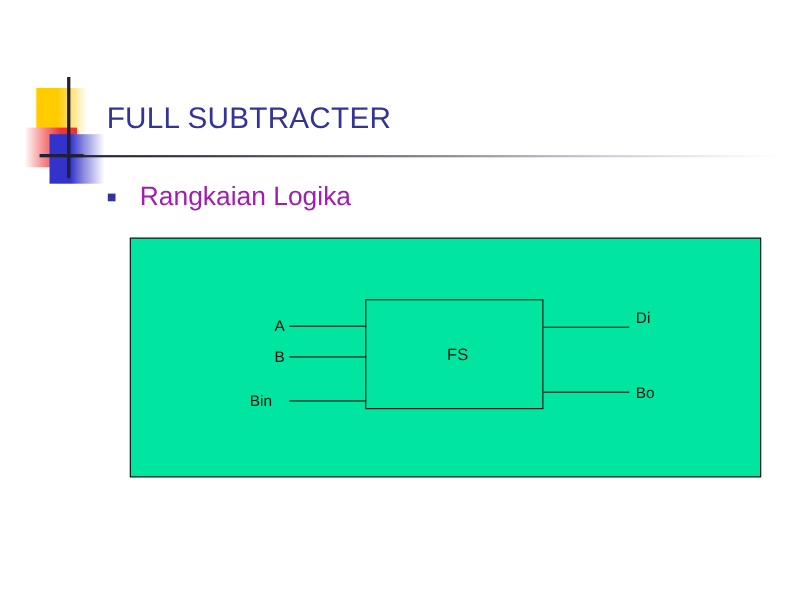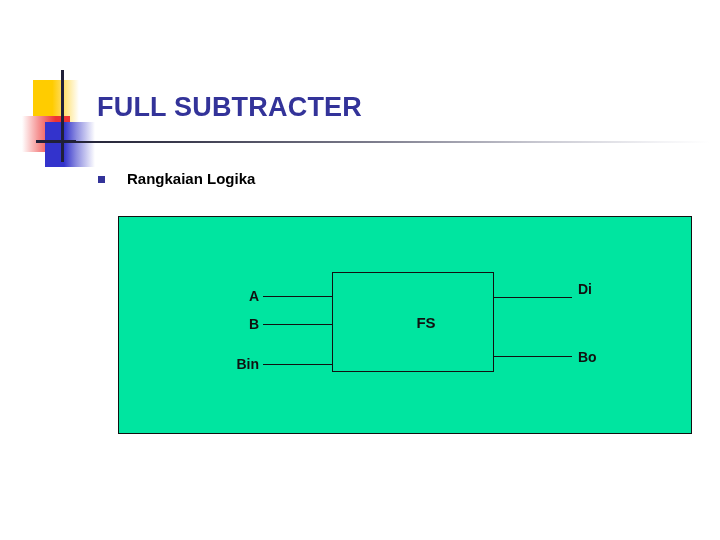--- a/index.html
+++ b/index.html
@@ -8,21 +8,20 @@
     padding: 0;
     background: #ffffff;
   }
   #slide {
     position: relative;
     width: 720px;
     height: 440px;
     background: #ffffff;
     overflow: hidden;
     font-family: "Liberation Sans", sans-serif;
-    font-weight: bold;
   }
 
   
   .logo-group { position: absolute; left: 0; top: 0; width: 220px; height: 180px; }
 
   .sq-yellow {
     position: absolute;
     left: 33px; top: 80px;
     width: 46px; height: 44px;
     background: linear-gradient(to right, #FFCC00 0%, #FFCC00 42%, #FFD94D 60%, #FFFFFF 100%);
@@ -79,22 +78,22 @@
     display: flex;
     align-items: center;
   }
   .bullet-marker {
     width: 7px; height: 7px;
     background: #333399;
     margin-right: 22px;
     flex: 0 0 auto;
   }
   .bullet-text {
-    font-size: 15px;
-    color: #000000;
+    font-size: 24px;
+    color: #a21caf;
     line-height: 24px;
     white-space: nowrap;
   }
 
   
   .diagram-panel {
     position: absolute;
     left: 118px; top: 216px;
     width: 574px; height: 218px;
     background: #00E5A0;
@@ -105,21 +104,21 @@
   
   .fs-block {
     position: absolute;
     left: 213px; top: 55px;
     width: 162px; height: 100px;
     border: 1px solid #111111;
     box-sizing: border-box;
   }
   .fs-label {
     position: absolute;
-    left: 12px; top: 0;
+    left: 2px; top: 0;
     width: 100%; height: 100%;
     display: flex;
     align-items: center;
     justify-content: center;
     font-size: 15px;
     color: #111111;
     padding-left: 2px;
     box-sizing: border-box;
   }
 
@@ -138,21 +137,21 @@
   
   .pin-label {
     position: absolute;
     font-size: 14px;
     color: #111111;
     line-height: 16px;
     white-space: nowrap;
   }
   .pin-a   { left: 122px; top: 71px;  width: 18px; text-align: right; }
   .pin-b   { left: 122px; top: 99px;  width: 18px; text-align: right; }
-  .pin-bin { left: 108px; top: 139px; width: 32px; text-align: right; }
+  .pin-bin { left: 108px; top: 139px; width: 32px; }
   .pin-di  { left: 459px; top: 64px; }
   .pin-bo  { left: 459px; top: 132px; }
 </style>
 </head>
 <body>
 
 <div id="slide">
 
   <div class="logo-group">
     <div class="sq-yellow"></div>

